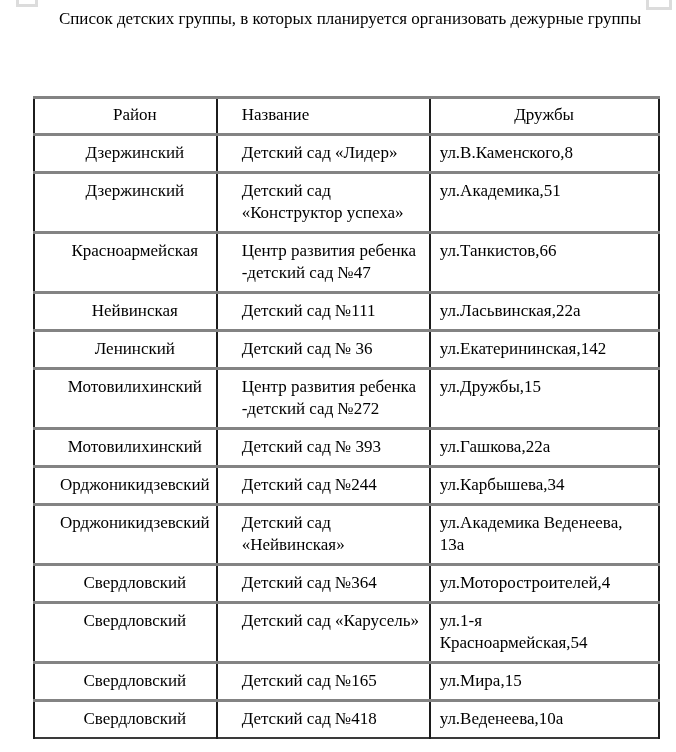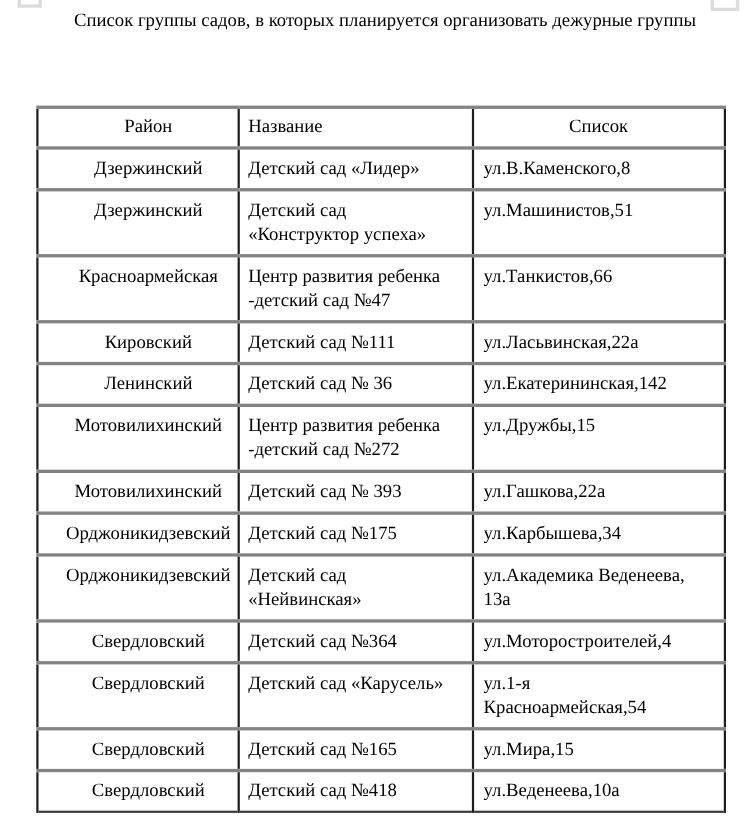--- a/index.html
+++ b/index.html
@@ -55,21 +55,21 @@
     vertical-align: top;
     font-weight: normal;
     padding: 5px 6px 7px 6px;
     white-space: pre-line;
     overflow: hidden;
   }
   .kg-table th:last-child, .kg-table td:last-child {
     border-right: 2px solid #1c1c1c;
   }
   .kg-table th.h-district, .kg-table td.district-cell { text-align: center; padding-left: 25px; }
-  .kg-table th.h-name,     .kg-table td.name-cell     { text-align: left; padding-left: 8px; margin-left: 32px; }
+  .kg-table th.h-name,     .kg-table td.name-cell     { text-align: left; padding-left: 24px; margin-left: 32px; }
   .kg-table th.h-address   { text-align: center; }
   .kg-table td.address-cell{ text-align: left; padding-left: 9px; }
 
   .kg-table td { padding-top: 6px; }
 
   .sq {
     text-decoration-style: wavy;
     text-decoration-color: #d98b85;
     text-decoration-thickness: 1px;
     text-underline-offset: 3px;
@@ -77,55 +77,55 @@
   }
 </style>
 </head>
 <body>
 
 <div class="page">
 
   <div class="corner-frag left"></div>
   <div class="corner-frag right"></div>
 
-  <div class="doc-title">Список группы садов, в которых планируется организовать дежурные группы</div>
+  <div class="doc-title">Список детских группы, в которых планируется организовать дежурные группы</div>
 
   <table class="kg-table">
     <colgroup>
       <col class="c-district">
       <col class="c-name">
       <col class="c-address">
     </colgroup>
     <thead>
       <tr>
         <th class="h-district">Район</th>
         <th class="h-name">Название</th>
-        <th class="h-address">Список</th>
+        <th class="h-address">Дружбы</th>
       </tr>
     </thead>
     <tbody>
         <tr>
           <td class="district-cell"><span>Дзержинский</span></td>
           <td class="name-cell"><span>Детский сад «Лидер»</span></td>
           <td class="address-cell"><span class="sq">ул.В.Каменского</span><span>,8</span></td>
         </tr>
         <tr>
           <td class="district-cell"><span>Дзержинский</span></td>
           <td class="name-cell"><span>Детский сад
 «Конструктор успеха»</span></td>
-          <td class="address-cell"><span class="sq">ул.Машинистов</span><span>,51</span></td>
+          <td class="address-cell"><span class="sq">ул.Академика</span><span>,51</span></td>
         </tr>
         <tr>
           <td class="district-cell"><span>Красноармейская</span></td>
           <td class="name-cell"><span>Центр развития ребенка
 -детский сад №47</span></td>
           <td class="address-cell"><span class="sq">ул.Танкистов</span><span>,66</span></td>
         </tr>
         <tr>
-          <td class="district-cell"><span>Кировский</span></td>
+          <td class="district-cell"><span>Нейвинская</span></td>
           <td class="name-cell"><span>Детский сад №111</span></td>
           <td class="address-cell"><span class="sq">ул.Ласьвинская</span><span>,22а</span></td>
         </tr>
         <tr>
           <td class="district-cell"><span>Ленинский</span></td>
           <td class="name-cell"><span>Детский сад № 36</span></td>
           <td class="address-cell"><span class="sq">ул.Екатерининская</span><span>,142</span></td>
         </tr>
         <tr>
           <td class="district-cell"><span class="sq">Мотовилихинский</span></td>
@@ -133,21 +133,21 @@
 -детский сад №272</span></td>
           <td class="address-cell"><span class="sq">ул.Дружбы</span><span>,15</span></td>
         </tr>
         <tr>
           <td class="district-cell"><span class="sq">Мотовилихинский</span></td>
           <td class="name-cell"><span>Детский сад № 393</span></td>
           <td class="address-cell"><span class="sq">ул.Гашкова</span><span>,22а</span></td>
         </tr>
         <tr>
           <td class="district-cell"><span class="sq">Орджоникидзевский</span></td>
-          <td class="name-cell"><span>Детский сад №175</span></td>
+          <td class="name-cell"><span>Детский сад №244</span></td>
           <td class="address-cell"><span class="sq">ул.Карбышева</span><span>,34</span></td>
         </tr>
         <tr>
           <td class="district-cell"><span class="sq">Орджоникидзевский</span></td>
           <td class="name-cell"><span>Детский сад
 </span><span class="sq">«Нейвинская»</span></td>
           <td class="address-cell"><span class="sq">ул.Академика Веденеева,</span><span>
 13а</span></td>
         </tr>
         <tr>

